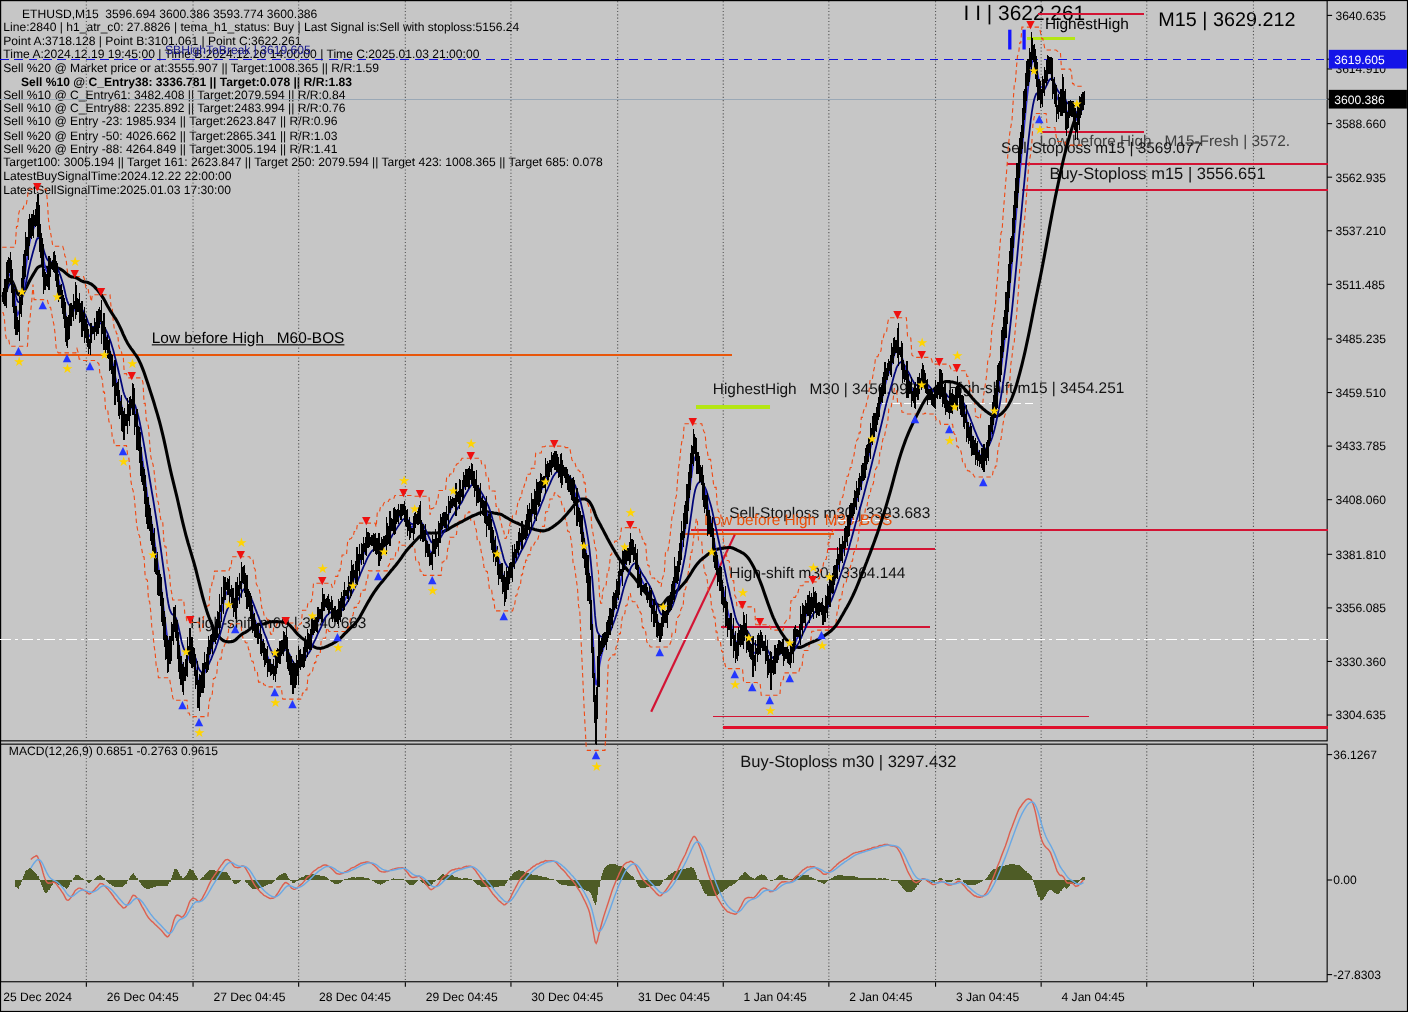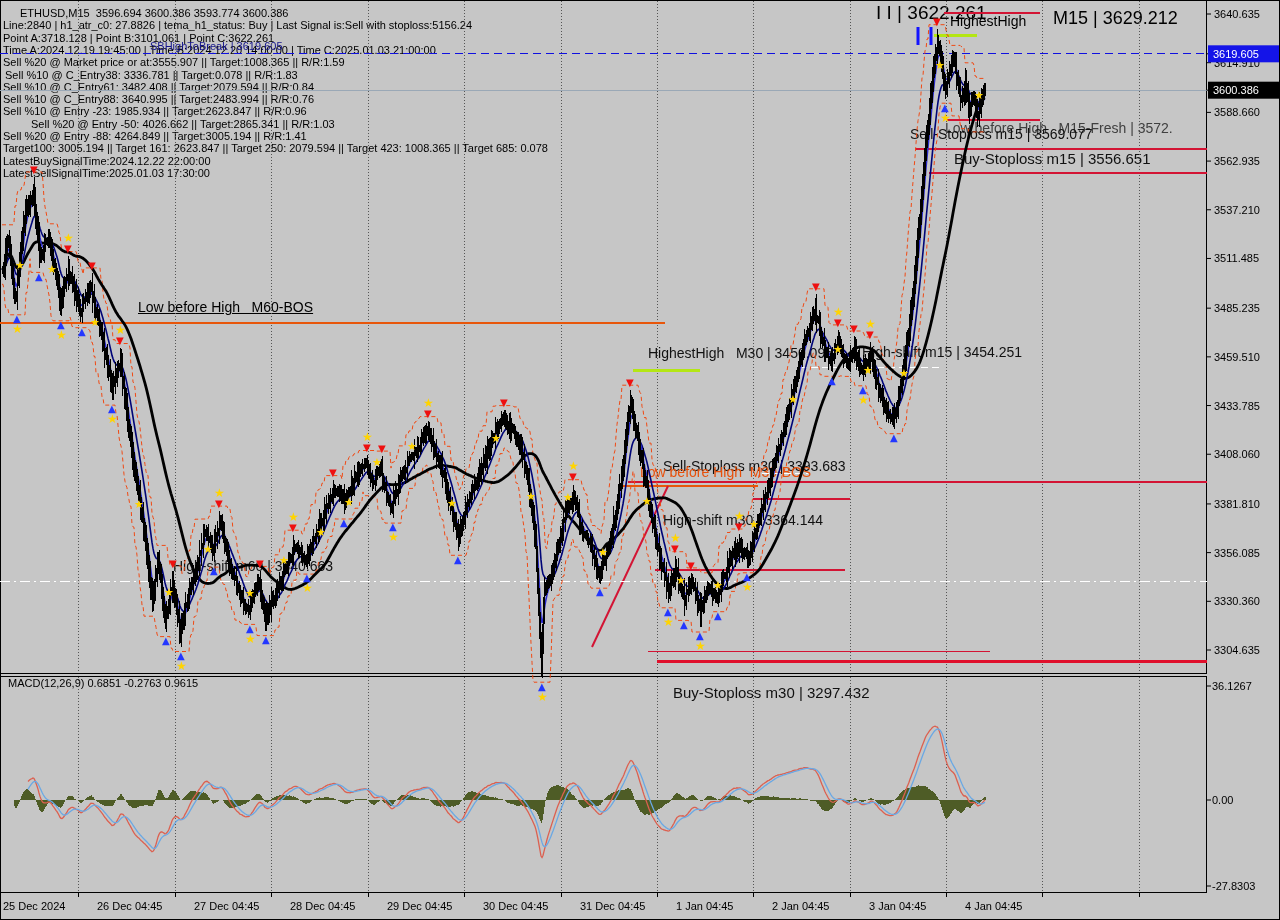--- a/index.html
+++ b/index.html
@@ -21,25 +21,25 @@
   <div id="text-layer">
     <div id="big-price-label">I I | 3622.261</div>
     <div id="highesthigh-word">HighestHigh</div>
     <div id="m15-high-label">M15 | 3629.212</div>
     <div id="macd-label">MACD(12,26,9) 0.6851 -0.2763 0.9615</div>
   <div class="info" style="left: 20px; top: 7px;">ETHUSD,M15  3596.694 3600.386 3593.774 3600.386</div>
       <div class="info" style="left: 3px; top: 19.3px;">Line:2840 | h1_atr_c0: 27.8826 | tema_h1_status: Buy | Last Signal is:Sell with stoploss:5156.24</div>
       <div class="info" style="left: 3px; top: 31.6px;">Point A:3718.128 | Point B:3101.061 | Point C:3622.261</div>
       <div class="info" style="left: 3px; top: 43.9px;">Time A:2024.12.19 19:45:00 | Time B:2024.12.20 14:00:00 | Time C:2025.01.03 21:00:00</div>
       <div class="info" style="left: 3px; top: 56.2px;">Sell %20 @ Market price or at:3555.907 || Target:1008.365 || R/R:1.59</div>
-      <div class="info" style="left: 5px; top: 68.5px;">Sell %10 @ C_Entry38: 3336.781 || Target:0.078 || R/R:1.83</div>
+      <div class="info" style="left: 19px; top: 68.5px; font-weight: bold;">Sell %10 @ C_Entry38: 3336.781 || Target:0.078 || R/R:1.83</div>
       <div class="info" style="left: 3px; top: 80.8px;">Sell %10 @ C_Entry61: 3482.408 || Target:2079.594 || R/R:0.84</div>
-      <div class="info" style="left: 3px; top: 93.1px;">Sell %10 @ C_Entry88: 3640.995 || Target:2483.994 || R/R:0.76</div>
+      <div class="info" style="left: 3px; top: 93.1px;">Sell %10 @ C_Entry88: 2235.892 || Target:2483.994 || R/R:0.76</div>
       <div class="info" style="left: 3px; top: 105.4px;">Sell %10 @ Entry -23: 1985.934 || Target:2623.847 || R/R:0.96</div>
-      <div class="info" style="left: 3px; top: 117.7px; margin-left: 28px;">Sell %20 @ Entry -50: 4026.662 || Target:2865.341 || R/R:1.03</div>
+      <div class="info" style="left: 3px; top: 117.7px;">Sell %20 @ Entry -50: 4026.662 || Target:2865.341 || R/R:1.03</div>
       <div class="info" style="left: 3px; top: 130px;">Sell %20 @ Entry -88: 4264.849 || Target:3005.194 || R/R:1.41</div>
       <div class="info" style="left: 3px; top: 142.3px;">Target100: 3005.194 || Target 161: 2623.847 || Target 250: 2079.594 || Target 423: 1008.365 || Target 685: 0.078</div>
       <div class="info" style="left: 3px; top: 154.6px;">LatestBuySignalTime:2024.12.22 22:00:00</div>
       <div class="info" style="left: 3px; top: 166.9px;">LatestSellSignalTime:2025.01.03 17:30:00</div>
       <div style="left: 150px; top: 40px; color: rgb(20, 20, 140); font-size: 11px;">SBHighToBreak | 3619.605</div>
       <div style="left: 138px; top: 299px; color: #000000; font-size: 14px; text-decoration: underline;">Low before High   M60-BOS</div>
       <div style="left: 648px; top: 345px; color: rgb(17, 17, 17); font-size: 14px;">HighestHigh   M30 | 3450.095</div>
       <div style="left: 862px; top: 344px; color: rgb(17, 17, 17); font-size: 14px;">High-shift m15 | 3454.251</div>
       <div style="left: 663px; top: 458px; color: rgb(17, 17, 17); font-size: 14px;">Sell-Stoploss m30 | 3393.683</div>
       <div style="left: 640px; top: 464px; color: rgb(232, 80, 10); font-size: 14px;">Low before High  M30-BOS</div>

